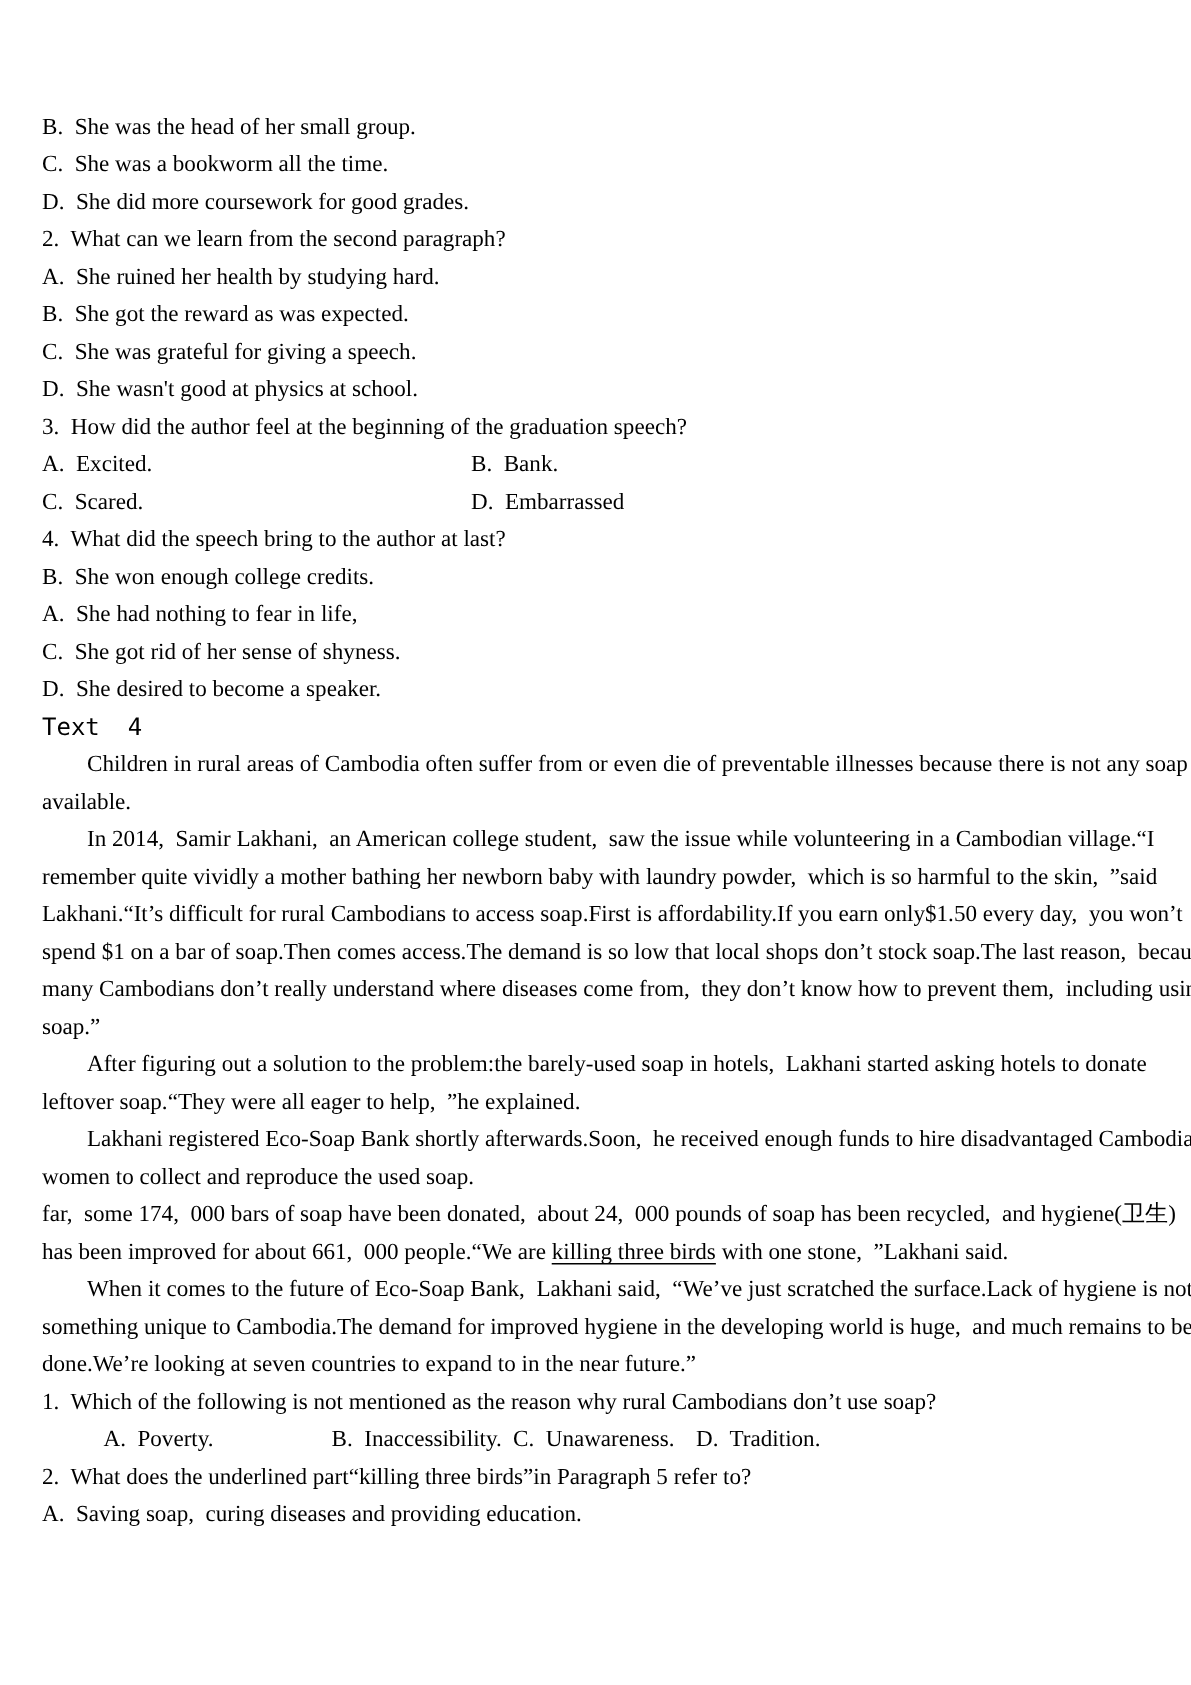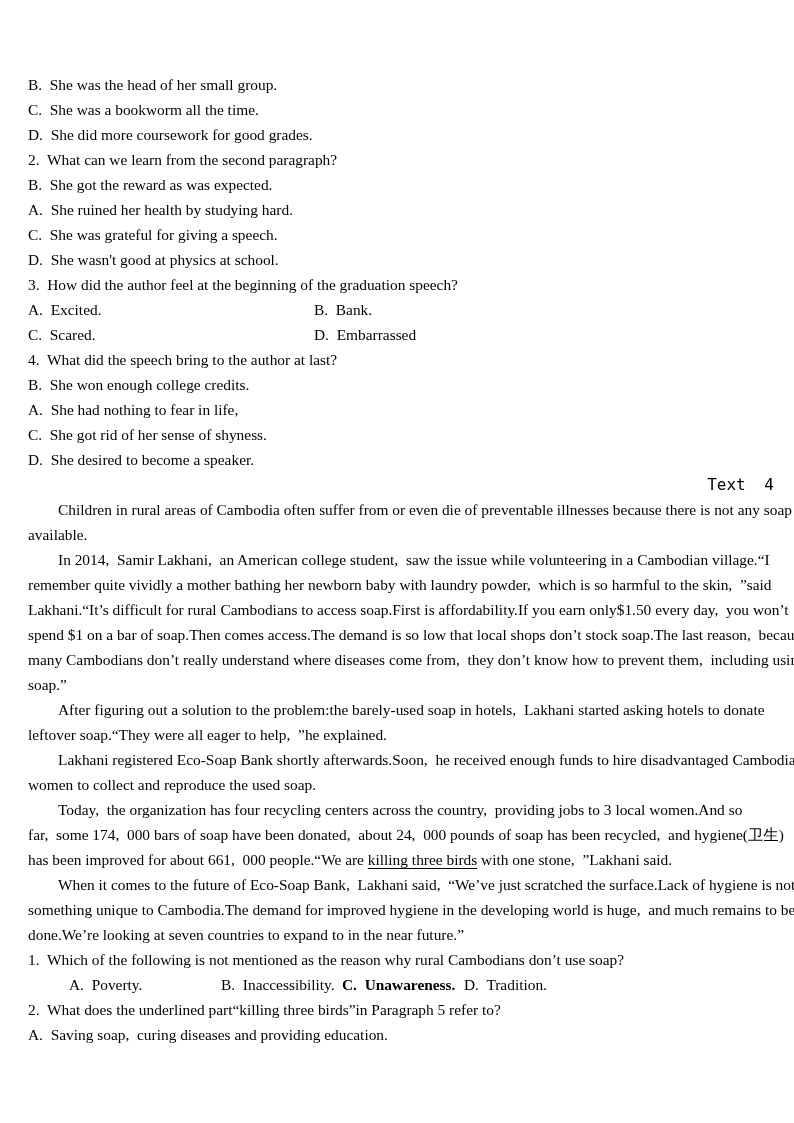--- a/index.html
+++ b/index.html
@@ -12,43 +12,43 @@
   }
   .page { padding: 72px 20px 0 28px; }
   .line {
     height: 25px; line-height: 25px;
     font-size: 15.4px;
     white-space: pre;
   }
   .ind { padding-left: 30px; }
   .heading {
     height: 25px; line-height: 25px;
-    text-align: right;
+    text-align: left;
     font-family: "DejaVu Sans Mono", monospace;
     font-size: 16px;
     word-spacing: 9px;
   }
   .u { text-decoration: underline; text-underline-offset: 3px; }
   .c2  { display: inline-block; width: 286px; }
   .c4a { display: inline-block; width: 120px; margin-left: 41px; }
   .c4b { display: inline-block; width: 121px; margin-left: 32px; }
-  .c4c { display: inline-block; width: 122px; font-weight: bold; }
+  .c4c { display: inline-block; width: 122px; }
 </style>
 </head>
 <body>
 
 <div class="page">
 
   <div class="line">B.  She was the head of her small group.</div>
   <div class="line">C.  She was a bookworm all the time.</div>
   <div class="line">D.  She did more coursework for good grades.</div>
 
   <div class="line">2.  What can we learn from the second paragraph?</div>
+  <div class="line">A.  She ruined her health by studying hard.</div>
   <div class="line">B.  She got the reward as was expected.</div>
-  <div class="line">A.  She ruined her health by studying hard.</div>
   <div class="line">C.  She was grateful for giving a speech.</div>
   <div class="line">D.  She wasn't good at physics at school.</div>
 
   <div class="line">3.  How did the author feel at the beginning of the graduation speech?</div>
   <div class="line"><span class="c2">A.  Excited.</span><span>B.  Bank.</span></div>
   <div class="line"><span class="c2">C.  Scared.</span><span>D.  Embarrassed</span></div>
 
   <div class="line">4.  What did the speech bring to the author at last?</div>
   <div class="line">B.  She won enough college credits.</div>
   <div class="line">A.  She had nothing to fear in life,</div>
@@ -66,21 +66,20 @@
   <div class="line">spend $1 on a bar of soap.Then comes access.The demand is so low that local shops don’t stock soap.The last reason,  because</div>
   <div class="line">many Cambodians don’t really understand where diseases come from,  they don’t know how to prevent them,  including using</div>
   <div class="line">soap.”</div>
 
   <div class="line ind">After figuring out a solution to the problem:the barely-used soap in hotels,  Lakhani started asking hotels to donate</div>
   <div class="line">leftover soap.“They were all eager to help,  ”he explained.</div>
 
   <div class="line ind">Lakhani registered Eco-Soap Bank shortly afterwards.Soon,  he received enough funds to hire disadvantaged Cambodian</div>
   <div class="line">women to collect and reproduce the used soap.</div>
 
-  <div class="line ind">Today,  the organization has four recycling centers across the country,  providing jobs to 3 local women.And so</div>
   <div class="line">far,  some 174,  000 bars of soap have been donated,  about 24,  000 pounds of soap has been recycled,  and hygiene(卫生)</div>
   <div class="line"><span>has been improved for about 661,  000 people.“We are </span><span class="u">killing three birds</span><span> with one stone,  ”Lakhani said.</span></div>
 
   <div class="line ind">When it comes to the future of Eco-Soap Bank,  Lakhani said,  “We’ve just scratched the surface.Lack of hygiene is not</div>
   <div class="line">something unique to Cambodia.The demand for improved hygiene in the developing world is huge,  and much remains to be</div>
   <div class="line">done.We’re looking at seven countries to expand to in the near future.”</div>
 
   <div class="line">1.  Which of the following is not mentioned as the reason why rural Cambodians don’t use soap?</div>
   <div class="line"><span class="c4a">A.  Poverty.</span><span class="c4b">B.  Inaccessibility.</span><span class="c4c">C.  Unawareness.</span><span>D.  Tradition.</span></div>
 

